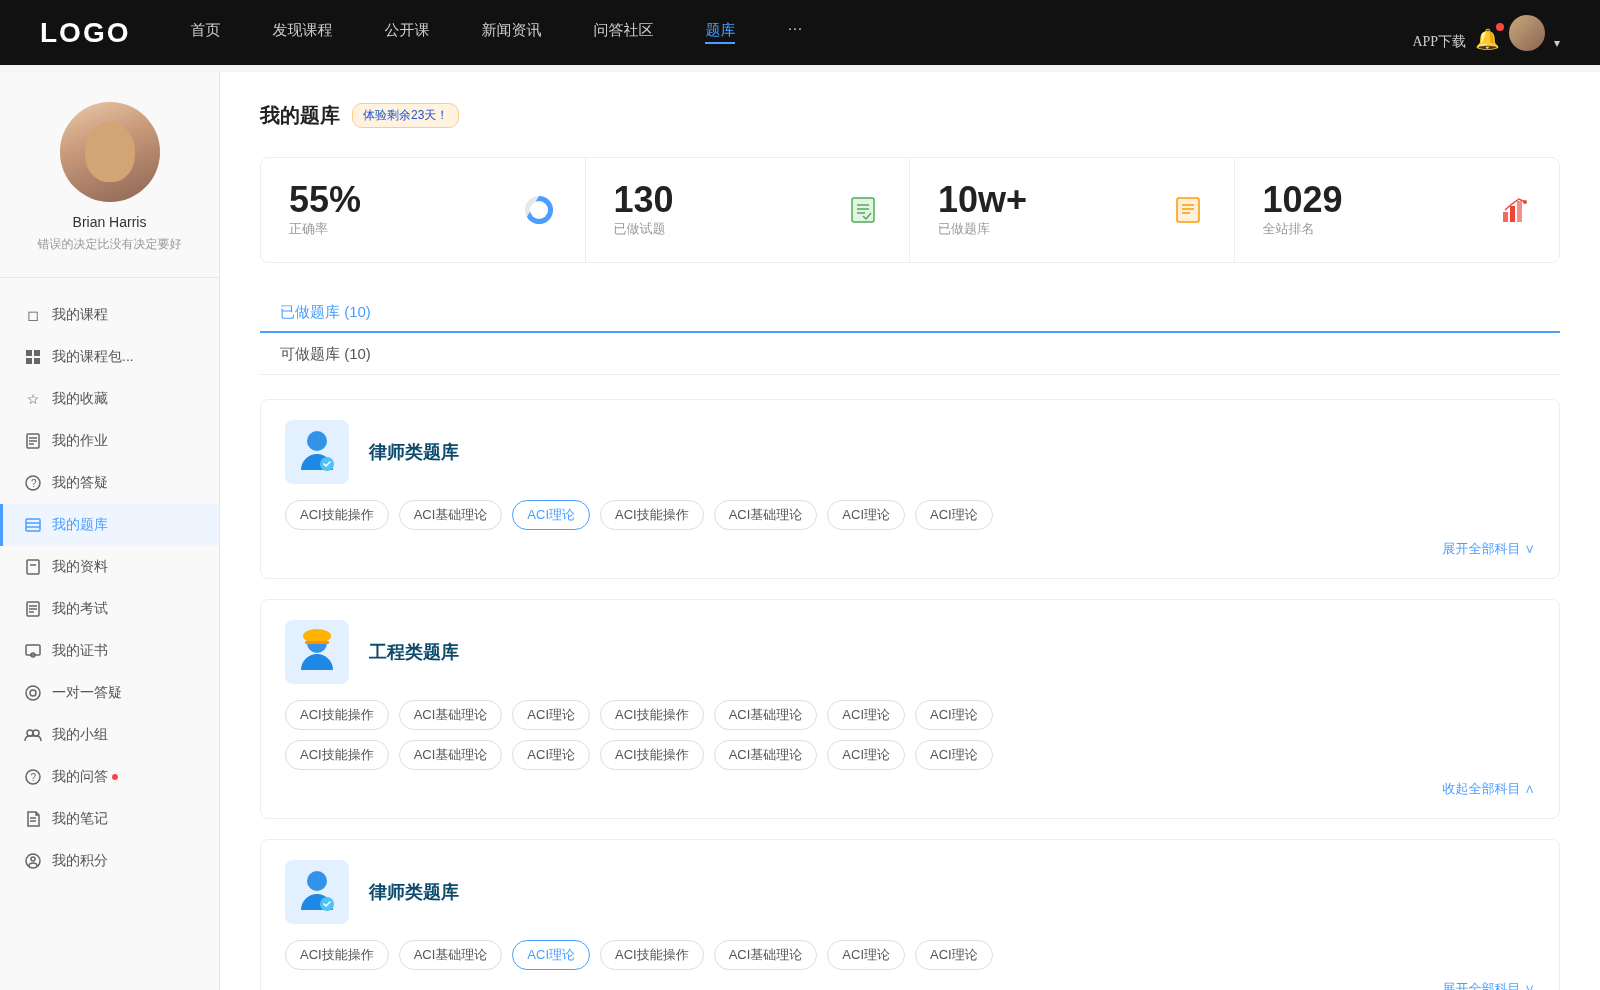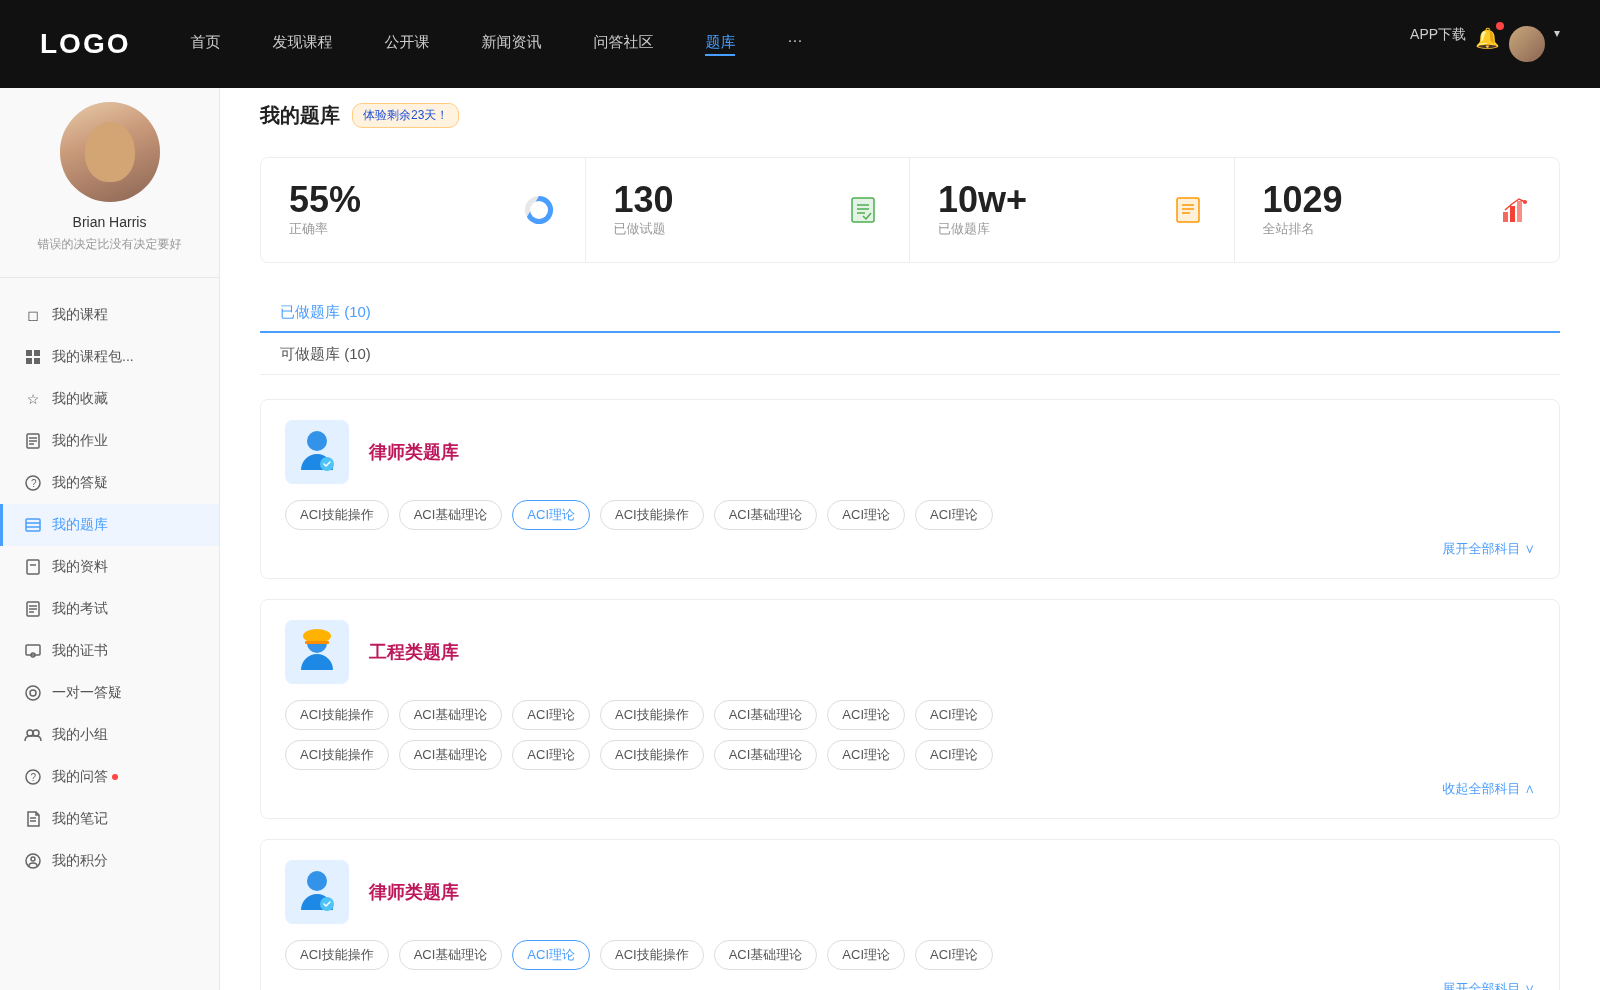--- a/index.html
+++ b/index.html
@@ -1,21 +1,21 @@
 <!DOCTYPE html>
 <html><head>
   <meta charset="utf-8">
   <style>
     * { box-sizing: border-box; margin: 0; padding: 0; }
     body { font-family: 'PingFang SC', 'Microsoft YaHei', sans-serif; background: #f5f5f5; color: #333; }
 
     
     .header {
       background: #111;
-      height: 88px;
+      height: 65px;
       display: flex;
       align-items: center;
       padding: 0 40px;
       position: fixed;
       top: 0; left: 0; right: 0;
       z-index: 100;
     }
     .header-logo {
       color: white;
       font-size: 28px;
@@ -35,22 +35,23 @@
       cursor: pointer;
       white-space: nowrap;
     }
     .header-nav-item.active {
       color: #4a9eff;
       border-bottom: 2px solid #4a9eff;
       padding-bottom: 2px;
     }
     .header-right {
       display: flex;
-      align-items: flex-start;
+      align-items: flex-end;
       gap: 9px;
+      font-family: Liberation Serif, serif;
     }
     .header-app-download {
       color: #ccc;
       font-size: 14px;
       cursor: pointer;
     }
     .header-bell {
       position: relative;
       cursor: pointer;
     }
@@ -304,21 +305,21 @@
       border-radius: 8px;
       display: flex;
       align-items: center;
       justify-content: center;
       margin-right: 20px;
       flex-shrink: 0;
     }
     .bank-title {
       font-size: 18px;
       font-weight: 600;
-      color: #be185d;
+      color: #0c4a6e;
     }
     .bank-tags {
       display: flex;
       flex-wrap: wrap;
       gap: 10px;
       margin-top: 10px;
     }
     .bank-tag {
       padding: 5px 14px;
       border: 1px solid #ddd;

